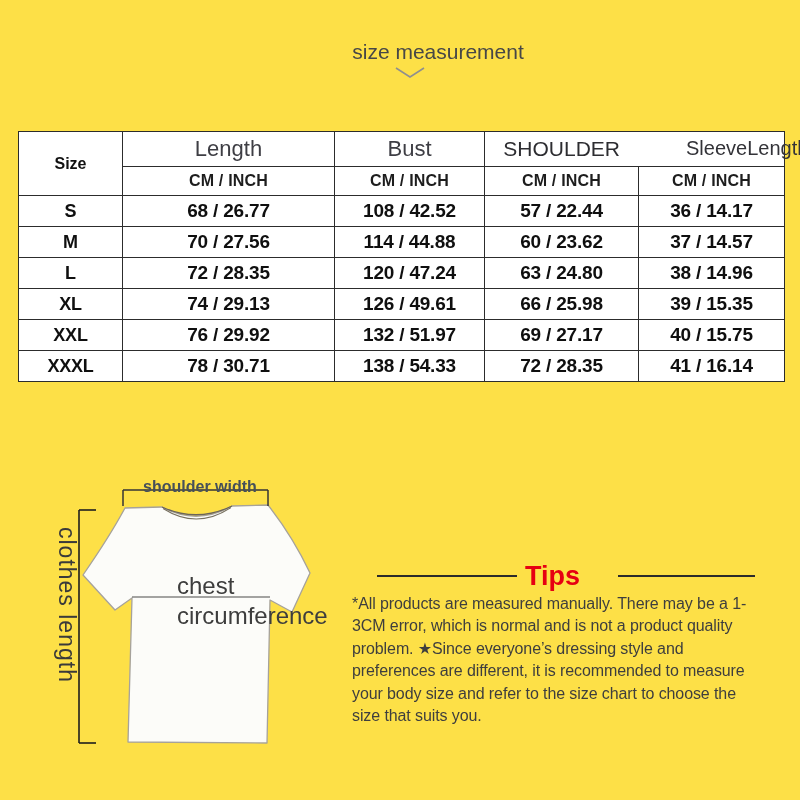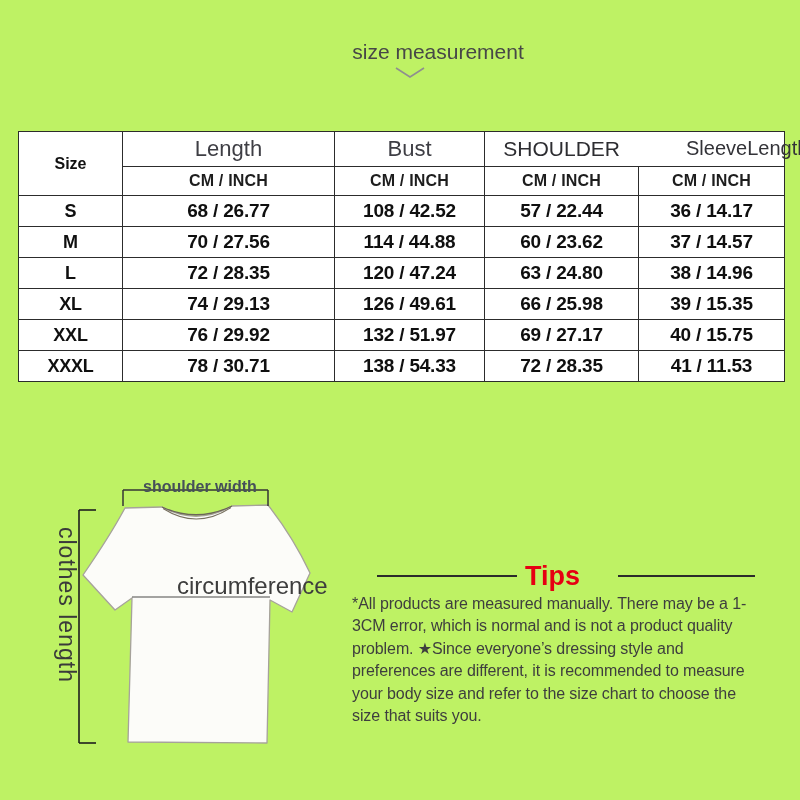--- a/index.html
+++ b/index.html
@@ -1,17 +1,17 @@
 <!DOCTYPE html>
 <html><head>
 <meta charset="utf-8">
 <style>
   html,body{margin:0;padding:0;}
   body{width:800px;height:800px;background:#ffffff;font-family:"Liberation Sans",sans-serif;}
-  .page{position:relative;width:800px;height:800px;background:#bef264;overflow:hidden;}
+  .page{position:relative;width:800px;height:800px;background:#fde047;overflow:hidden;}
 
   
   .title{position:absolute;left:438px;top:40px;transform:translateX(-50%);
          font-size:21px;color:#474747;white-space:nowrap;}
   .chevron{position:absolute;left:410px;top:66px;transform:translateX(-50%);}
 
   
   table.size-table{position:absolute;left:18px;top:131px;width:766px;
          border-collapse:collapse;table-layout:fixed;background:#fff;}
   .size-table col.c0{width:104px}.size-table col.c1{width:212px}
@@ -116,21 +116,21 @@
         <td>76 / 29.92</td>
         <td>132 / 51.97</td>
         <td>69 / 27.17</td>
         <td>40 / 15.75</td>
       </tr>
       <tr>
         <td class="size-c">XXXL</td>
         <td>78 / 30.71</td>
         <td>138 / 54.33</td>
         <td>72 / 28.35</td>
-        <td>41 / 11.53</td>
+        <td>41 / 16.14</td>
       </tr>
     </tbody>
   </table>
 
   <svg class="diagram-svg" width="300" height="320" viewBox="0 0 300 320">
 
     <path d="M85,68 L122,67 Q157,86 192,66 L228,65 Q253,97 270,133 L252,172 L230,160 L227,303 L88,302 L92,158 L75,170 L43,135 Q70,96 85,68 Z" fill="#fcfcf9" stroke="#a6a29b" stroke-width="1.3" stroke-linejoin="round"></path>
 
     <path d="M122,67 Q157,83 192,66" fill="none" stroke="#6b645a" stroke-width="1.3"></path>
     <path d="M123,68.5 Q157,90 191,67.5" fill="none" stroke="#77705f" stroke-width="1.1"></path>
@@ -146,20 +146,21 @@
       <line x1="39" y1="70" x2="56" y2="70"></line>
       <line x1="39" y1="303" x2="56" y2="303"></line>
     </g>
 
     <line x1="92" y1="157" x2="230" y2="157" stroke="#4a4a4a" stroke-width="1.2"></line>
   </svg>
 
   <div class="shoulder-label">shoulder width</div>
   <div class="length-label">clothes length</div>
   <div class="chest-label">
+    <div>chest</div>
     <div>circumference</div>
   </div>
 
   <div class="tips-head">
     <span class="tips-line l"></span>
     <span class="tips-word" style="color: rgb(230, 0, 18);">Tips</span>
     <span class="tips-line r"></span>
   </div>
   <div class="tips-body">*All products are measured manually. There may be a 1-3CM error, which is normal and is not a product quality problem. ★Since everyone’s dressing style and preferences are different, it is recommended to measure your body size and refer to the size chart to choose the size that suits you.</div>
 

